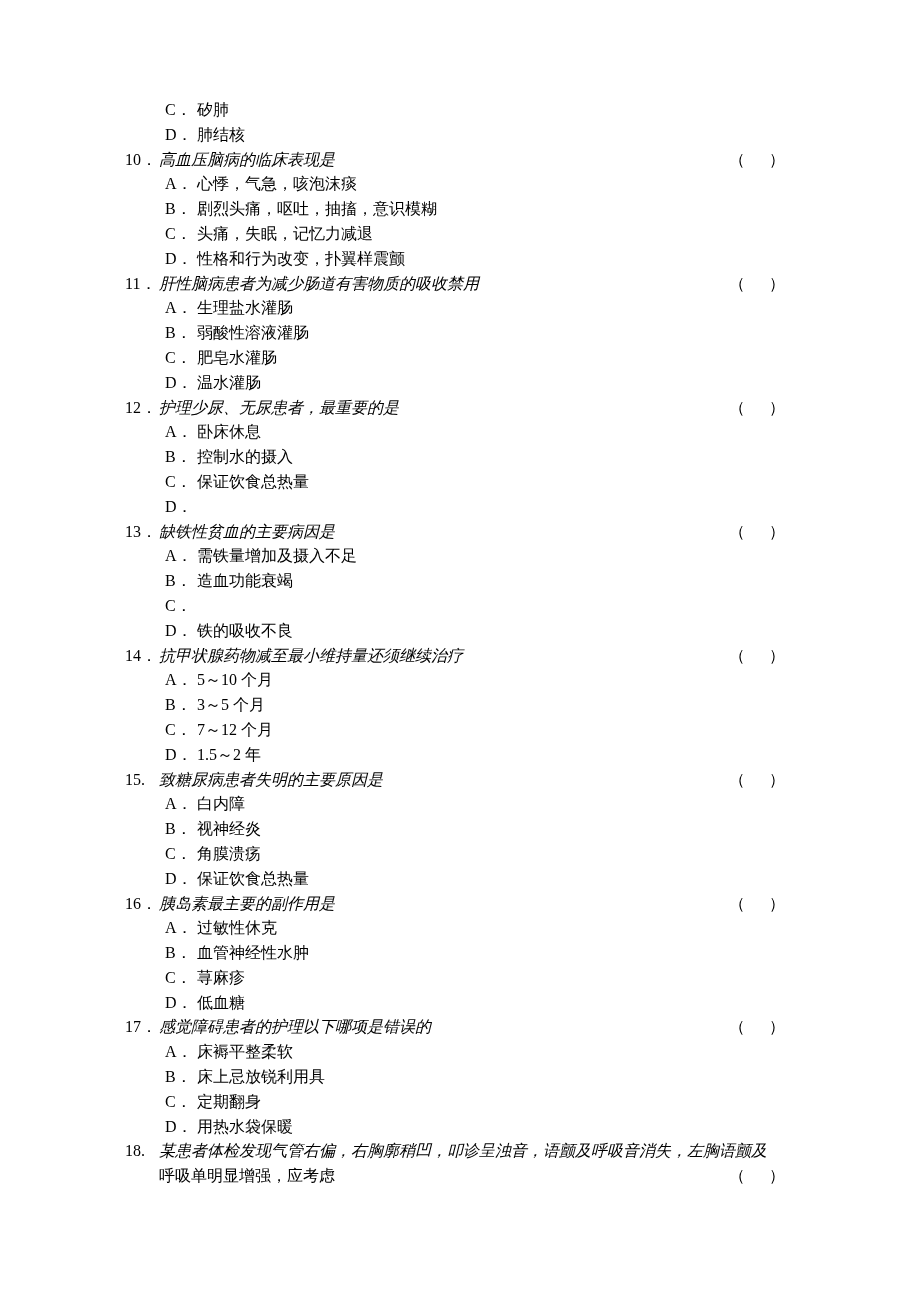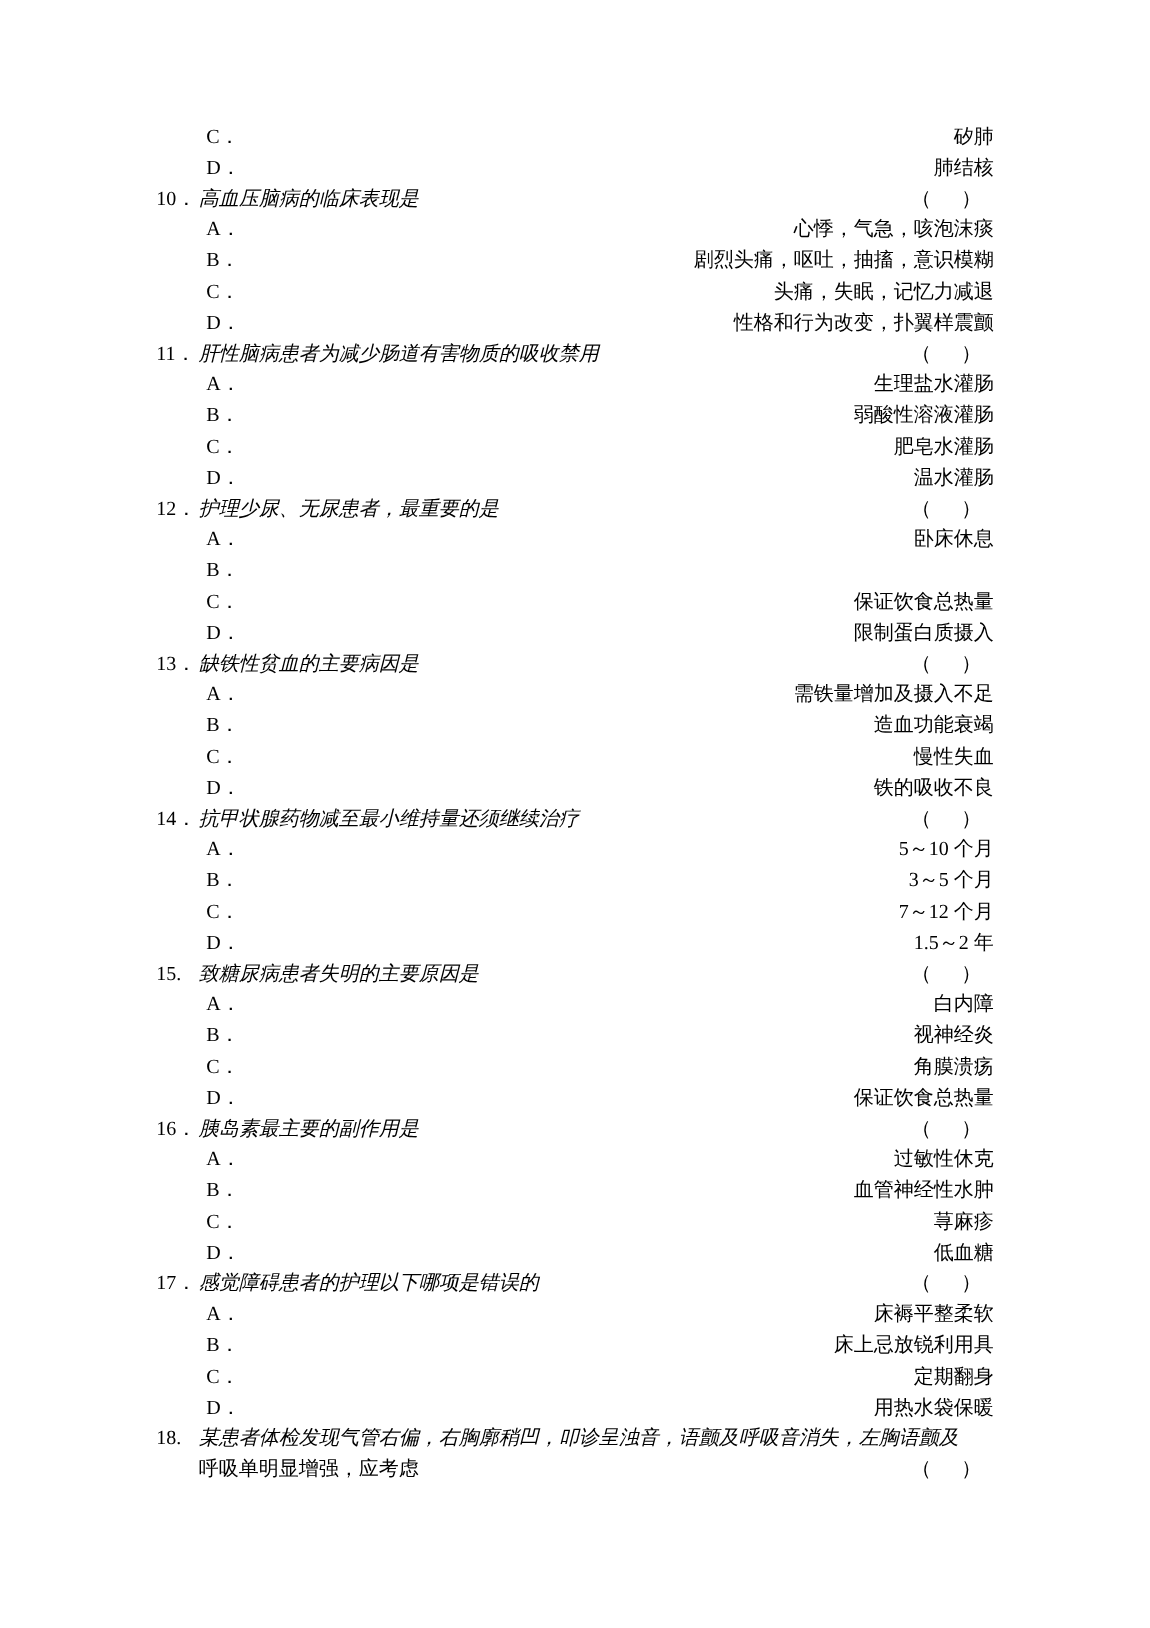--- a/index.html
+++ b/index.html
@@ -21,21 +21,20 @@
   .option-row {
     display: flex;
     padding-left: 40px;
   }
   .option-letter {
     width: 32px;
     flex-shrink: 0;
   }
   .option-text {
     flex: 1;
-    text-align: right;
   }
   .question-row {
     display: flex;
     align-items: center;
   }
   .q-num {
     width: 34px;
     flex-shrink: 0;
   }
   .q-text {
@@ -119,46 +118,45 @@
     <span class="q-num">12．</span>
     <span class="q-text">护理少尿、无尿患者，最重要的是</span>
     <span class="paren">（   ）</span>
   </div>
   <div class="option-row">
       <span class="option-letter">A．</span>
       <span class="option-text">卧床休息</span>
     </div>
   <div class="option-row">
       <span class="option-letter">B．</span>
+      <span class="option-text">控制水的摄入</span>
     </div>
   <div class="option-row">
       <span class="option-letter">C．</span>
       <span class="option-text">保证饮食总热量</span>
     </div>
   <div class="option-row">
       <span class="option-letter">D．</span>
-      <span class="option-text">限制蛋白质摄入</span>
     </div>
 
   <div class="question-row">
     <span class="q-num">13．</span>
     <span class="q-text">缺铁性贫血的主要病因是</span>
     <span class="paren">（   ）</span>
   </div>
   <div class="option-row">
       <span class="option-letter">A．</span>
       <span class="option-text">需铁量增加及摄入不足</span>
     </div>
   <div class="option-row">
       <span class="option-letter">B．</span>
       <span class="option-text">造血功能衰竭</span>
     </div>
   <div class="option-row">
       <span class="option-letter">C．</span>
-      <span class="option-text">慢性失血</span>
     </div>
   <div class="option-row">
       <span class="option-letter">D．</span>
       <span class="option-text">铁的吸收不良</span>
     </div>
 
   <div class="question-row">
     <span class="q-num">14．</span>
     <span class="q-text">抗甲状腺药物减至最小维持量还须继续治疗</span>
     <span class="paren">（   ）</span>

